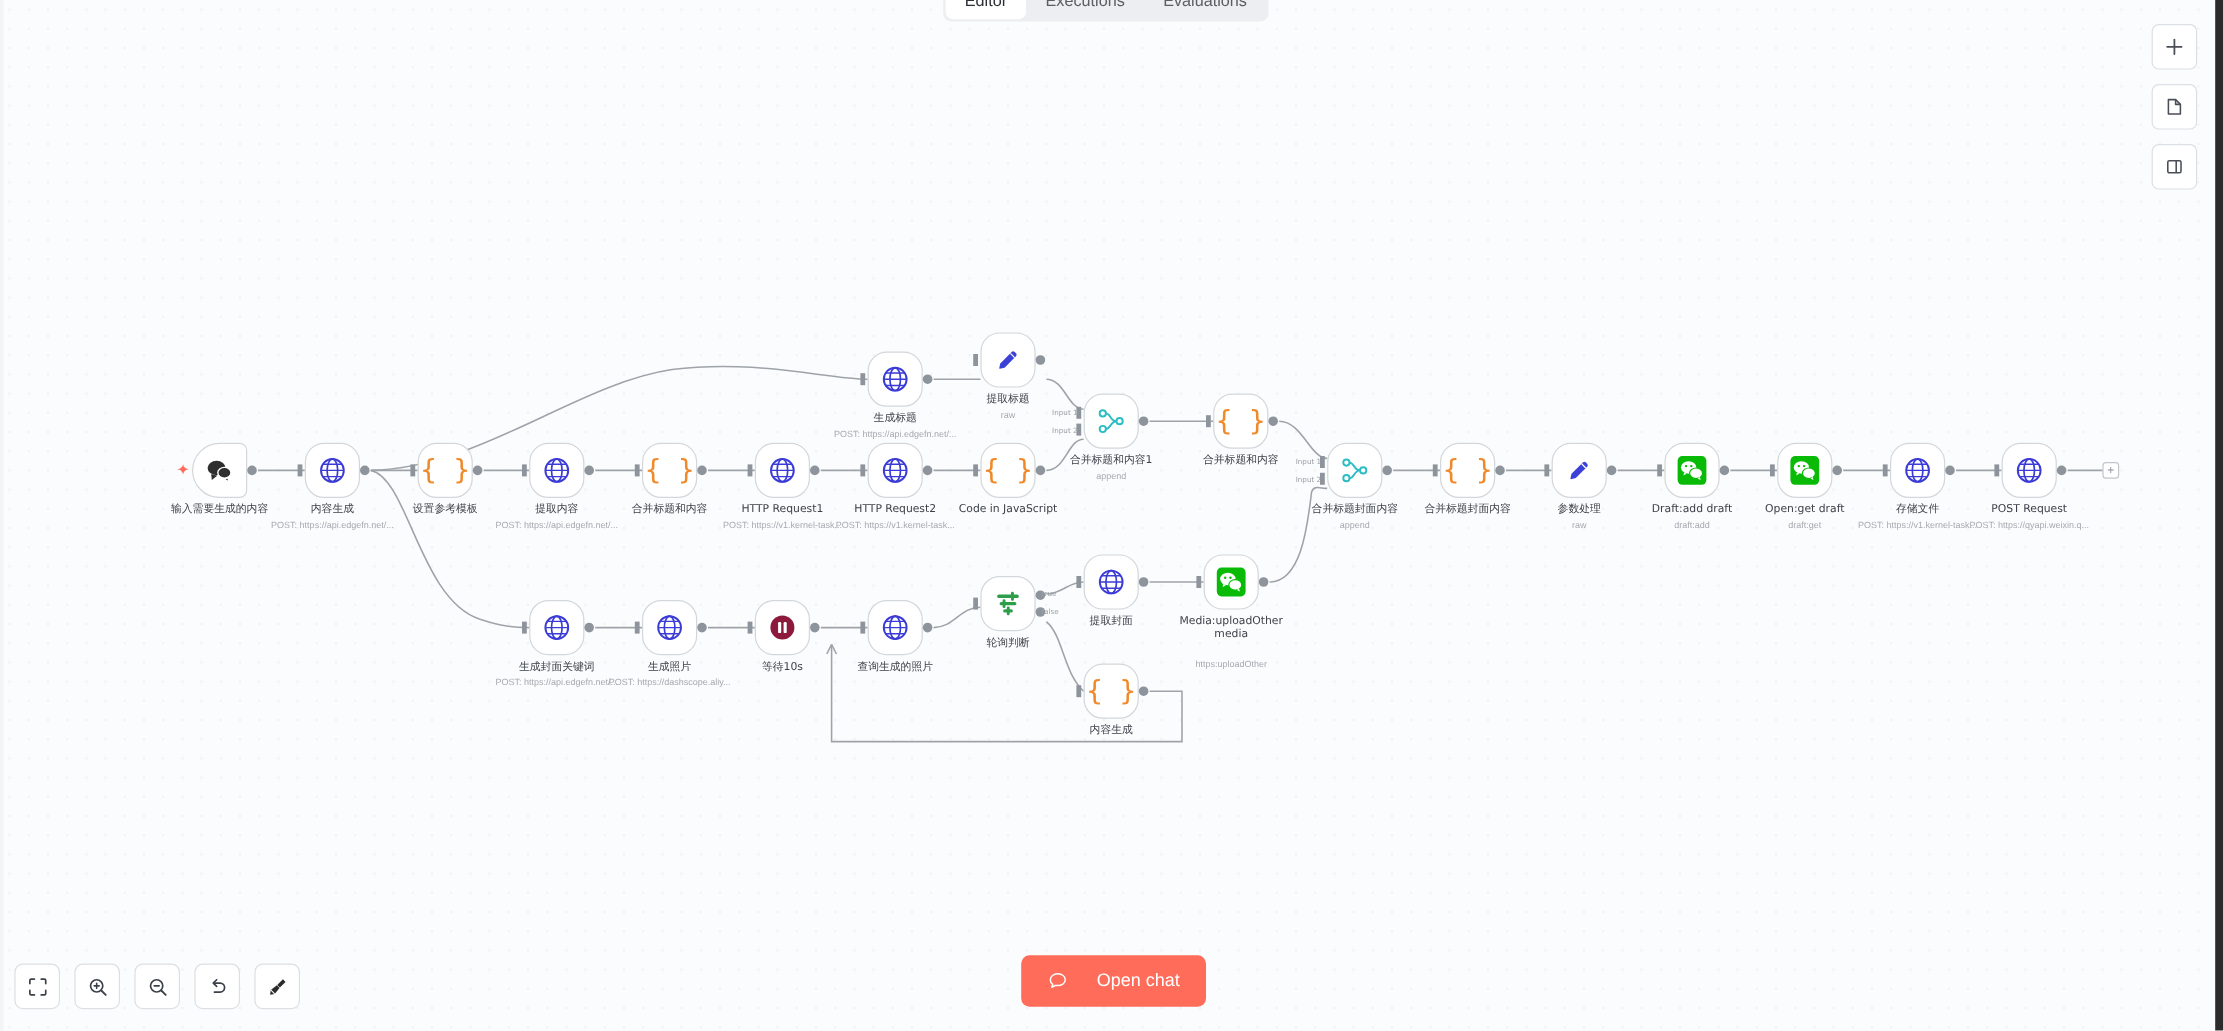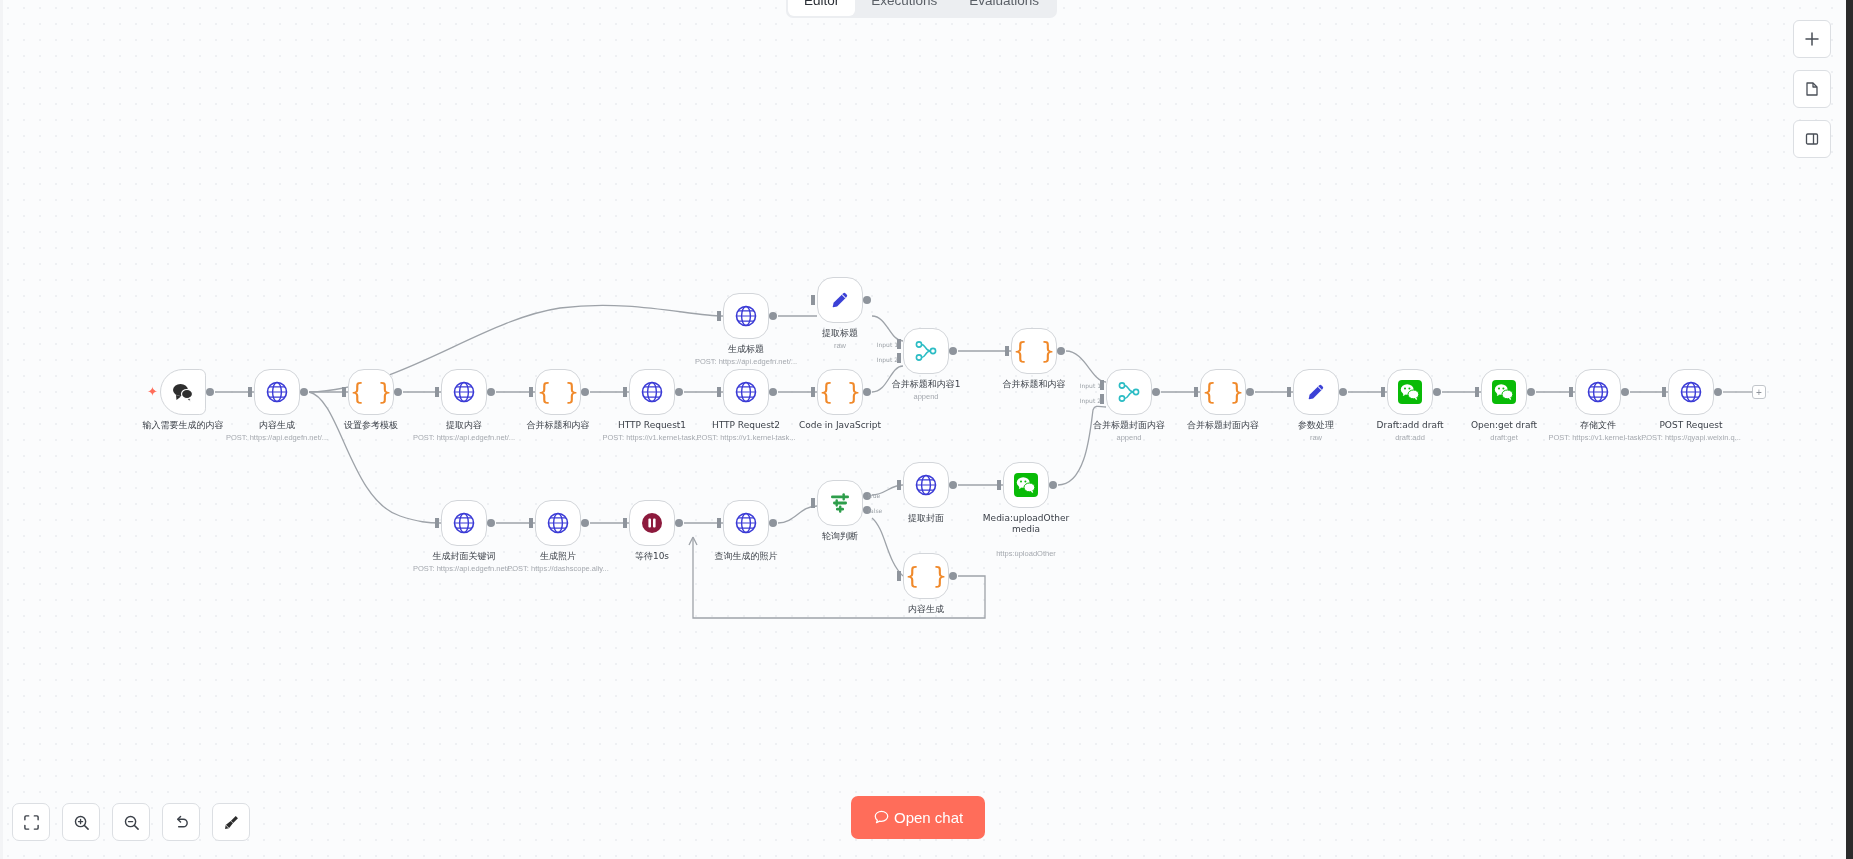--- a/index.html
+++ b/index.html
@@ -96,21 +96,21 @@
     position: absolute;
     left: 851px; bottom: 20px;
     height: 43px;
     background: #ff6d5a;
     color: #fff;
     border: none;
     border-radius: 7px;
     padding: 0 22px;
     font-size: 15px;
     font-family: inherit;
-    display: flex; align-items: center; gap: 4px;
+    display: flex; align-items: center; gap: 24px;
     cursor: pointer;
     z-index: 40;
   }
 
   
   #watermark {
     position: absolute;
     right: 22px; bottom: 14px;
     font-size: 24px;
     color: #8b9096;

